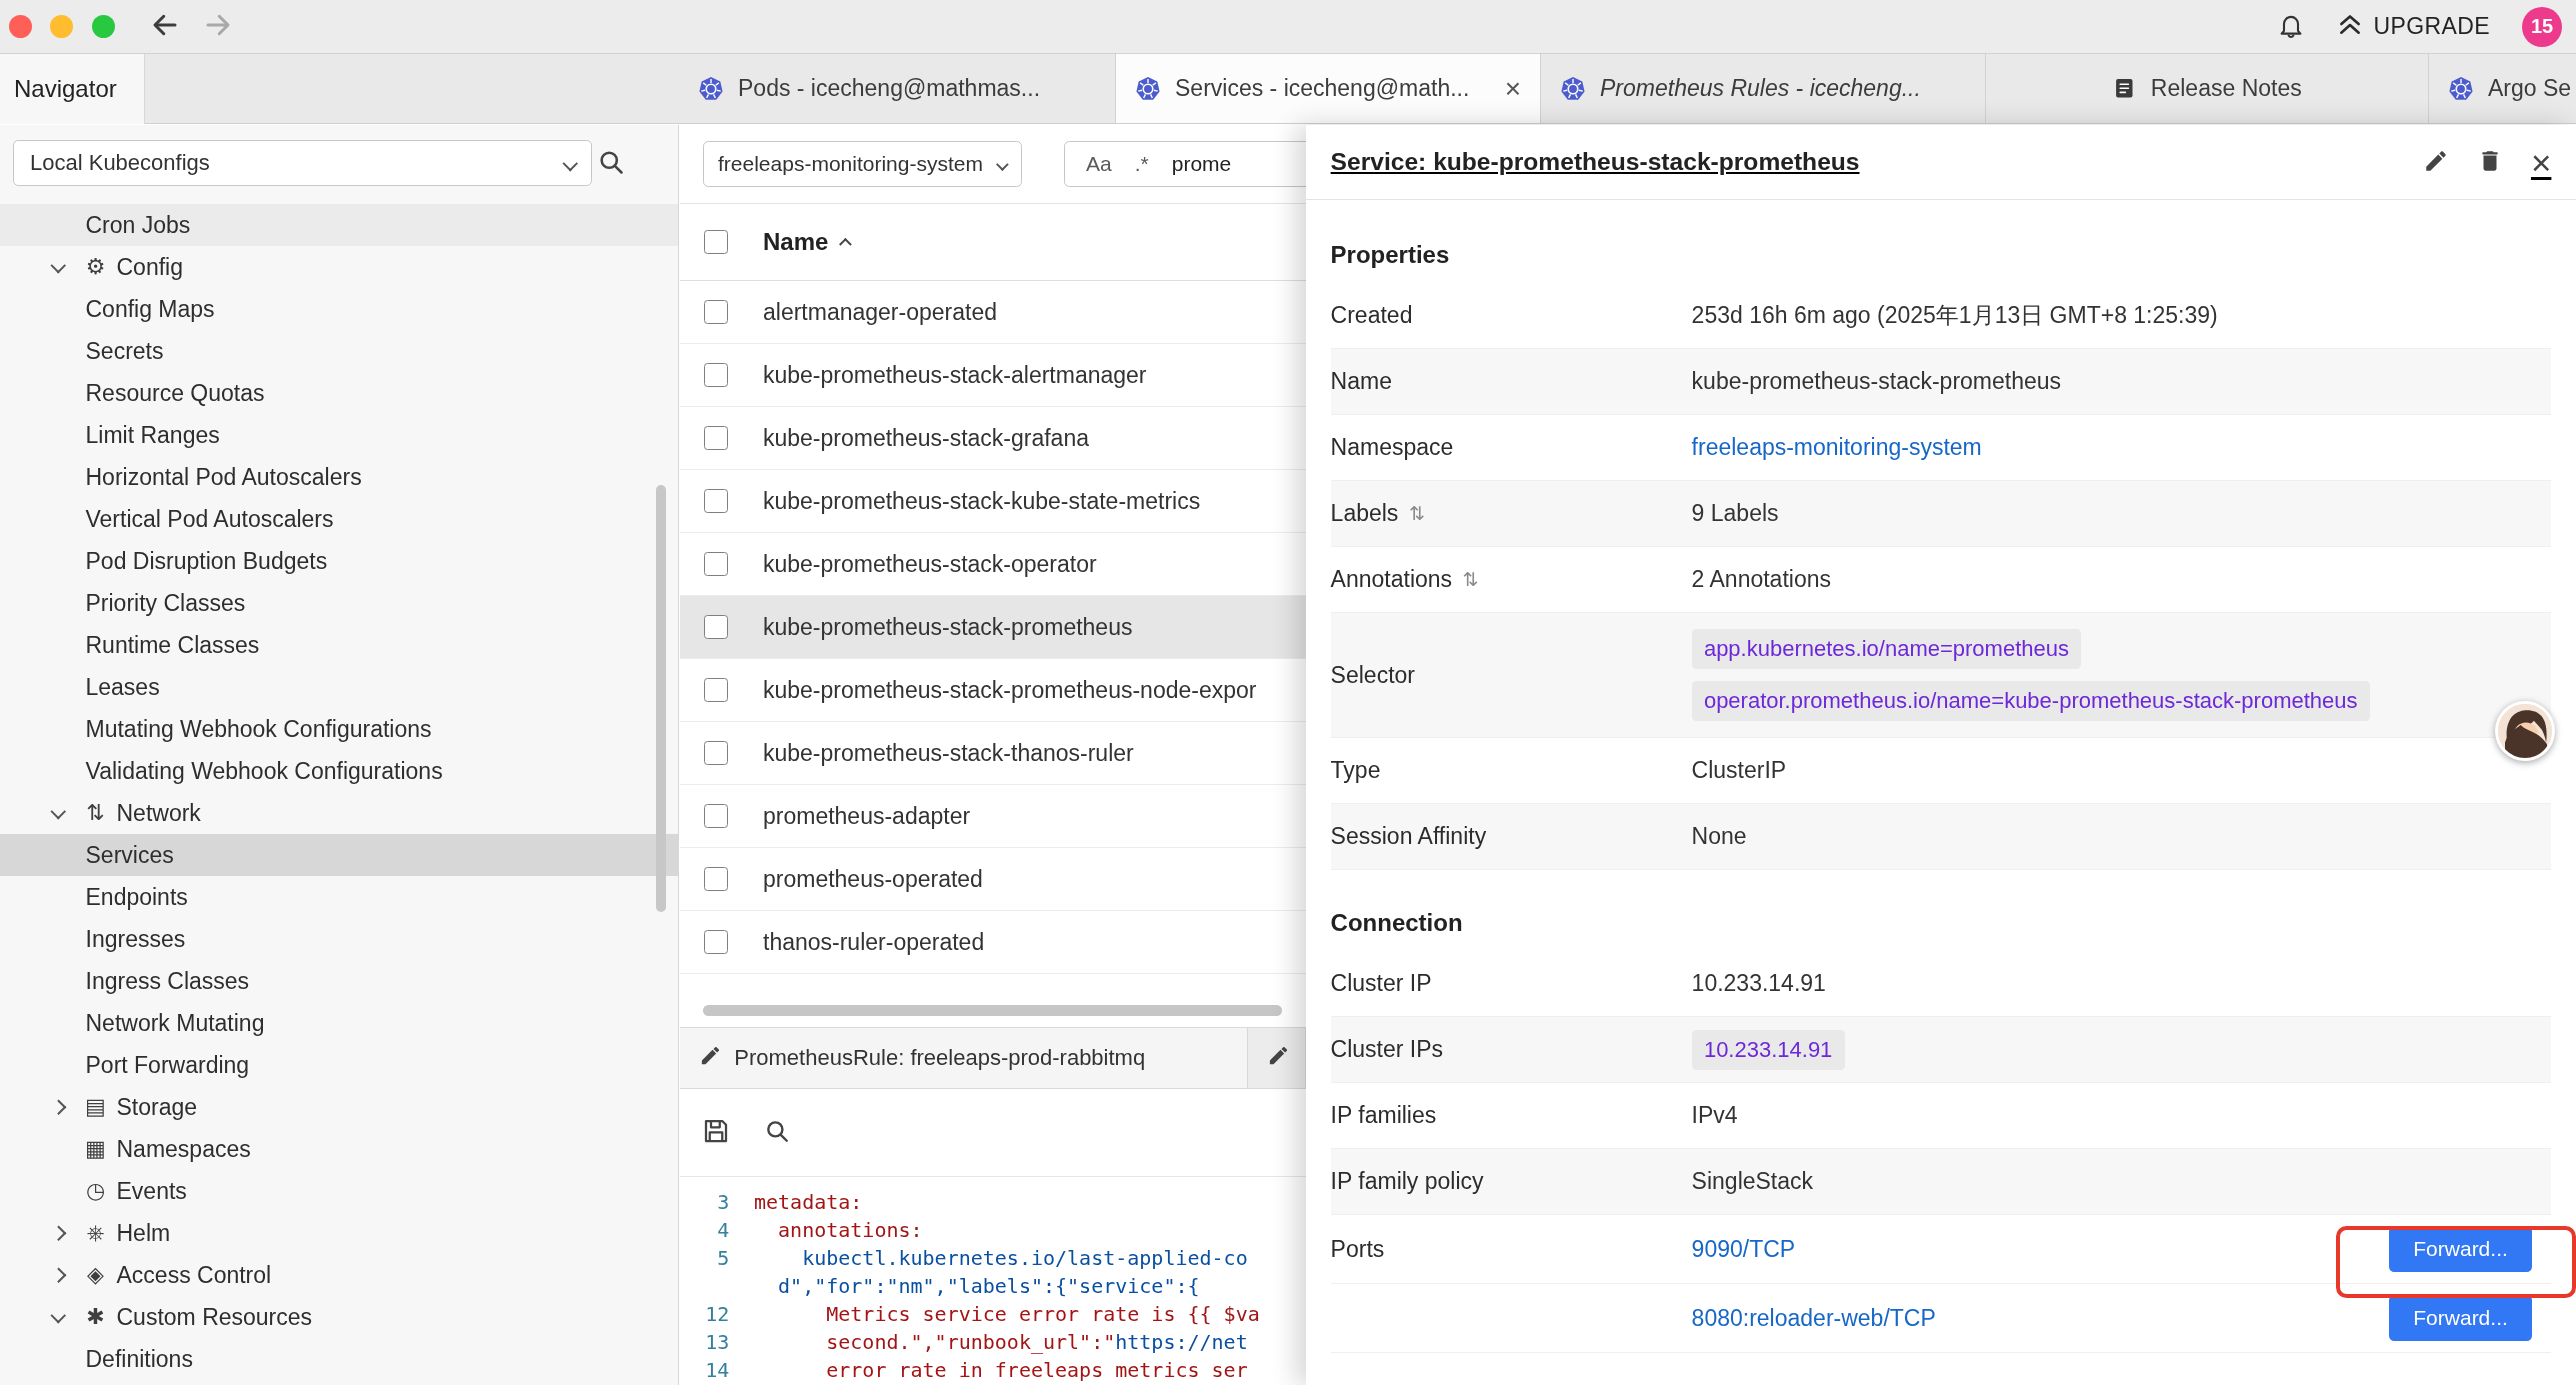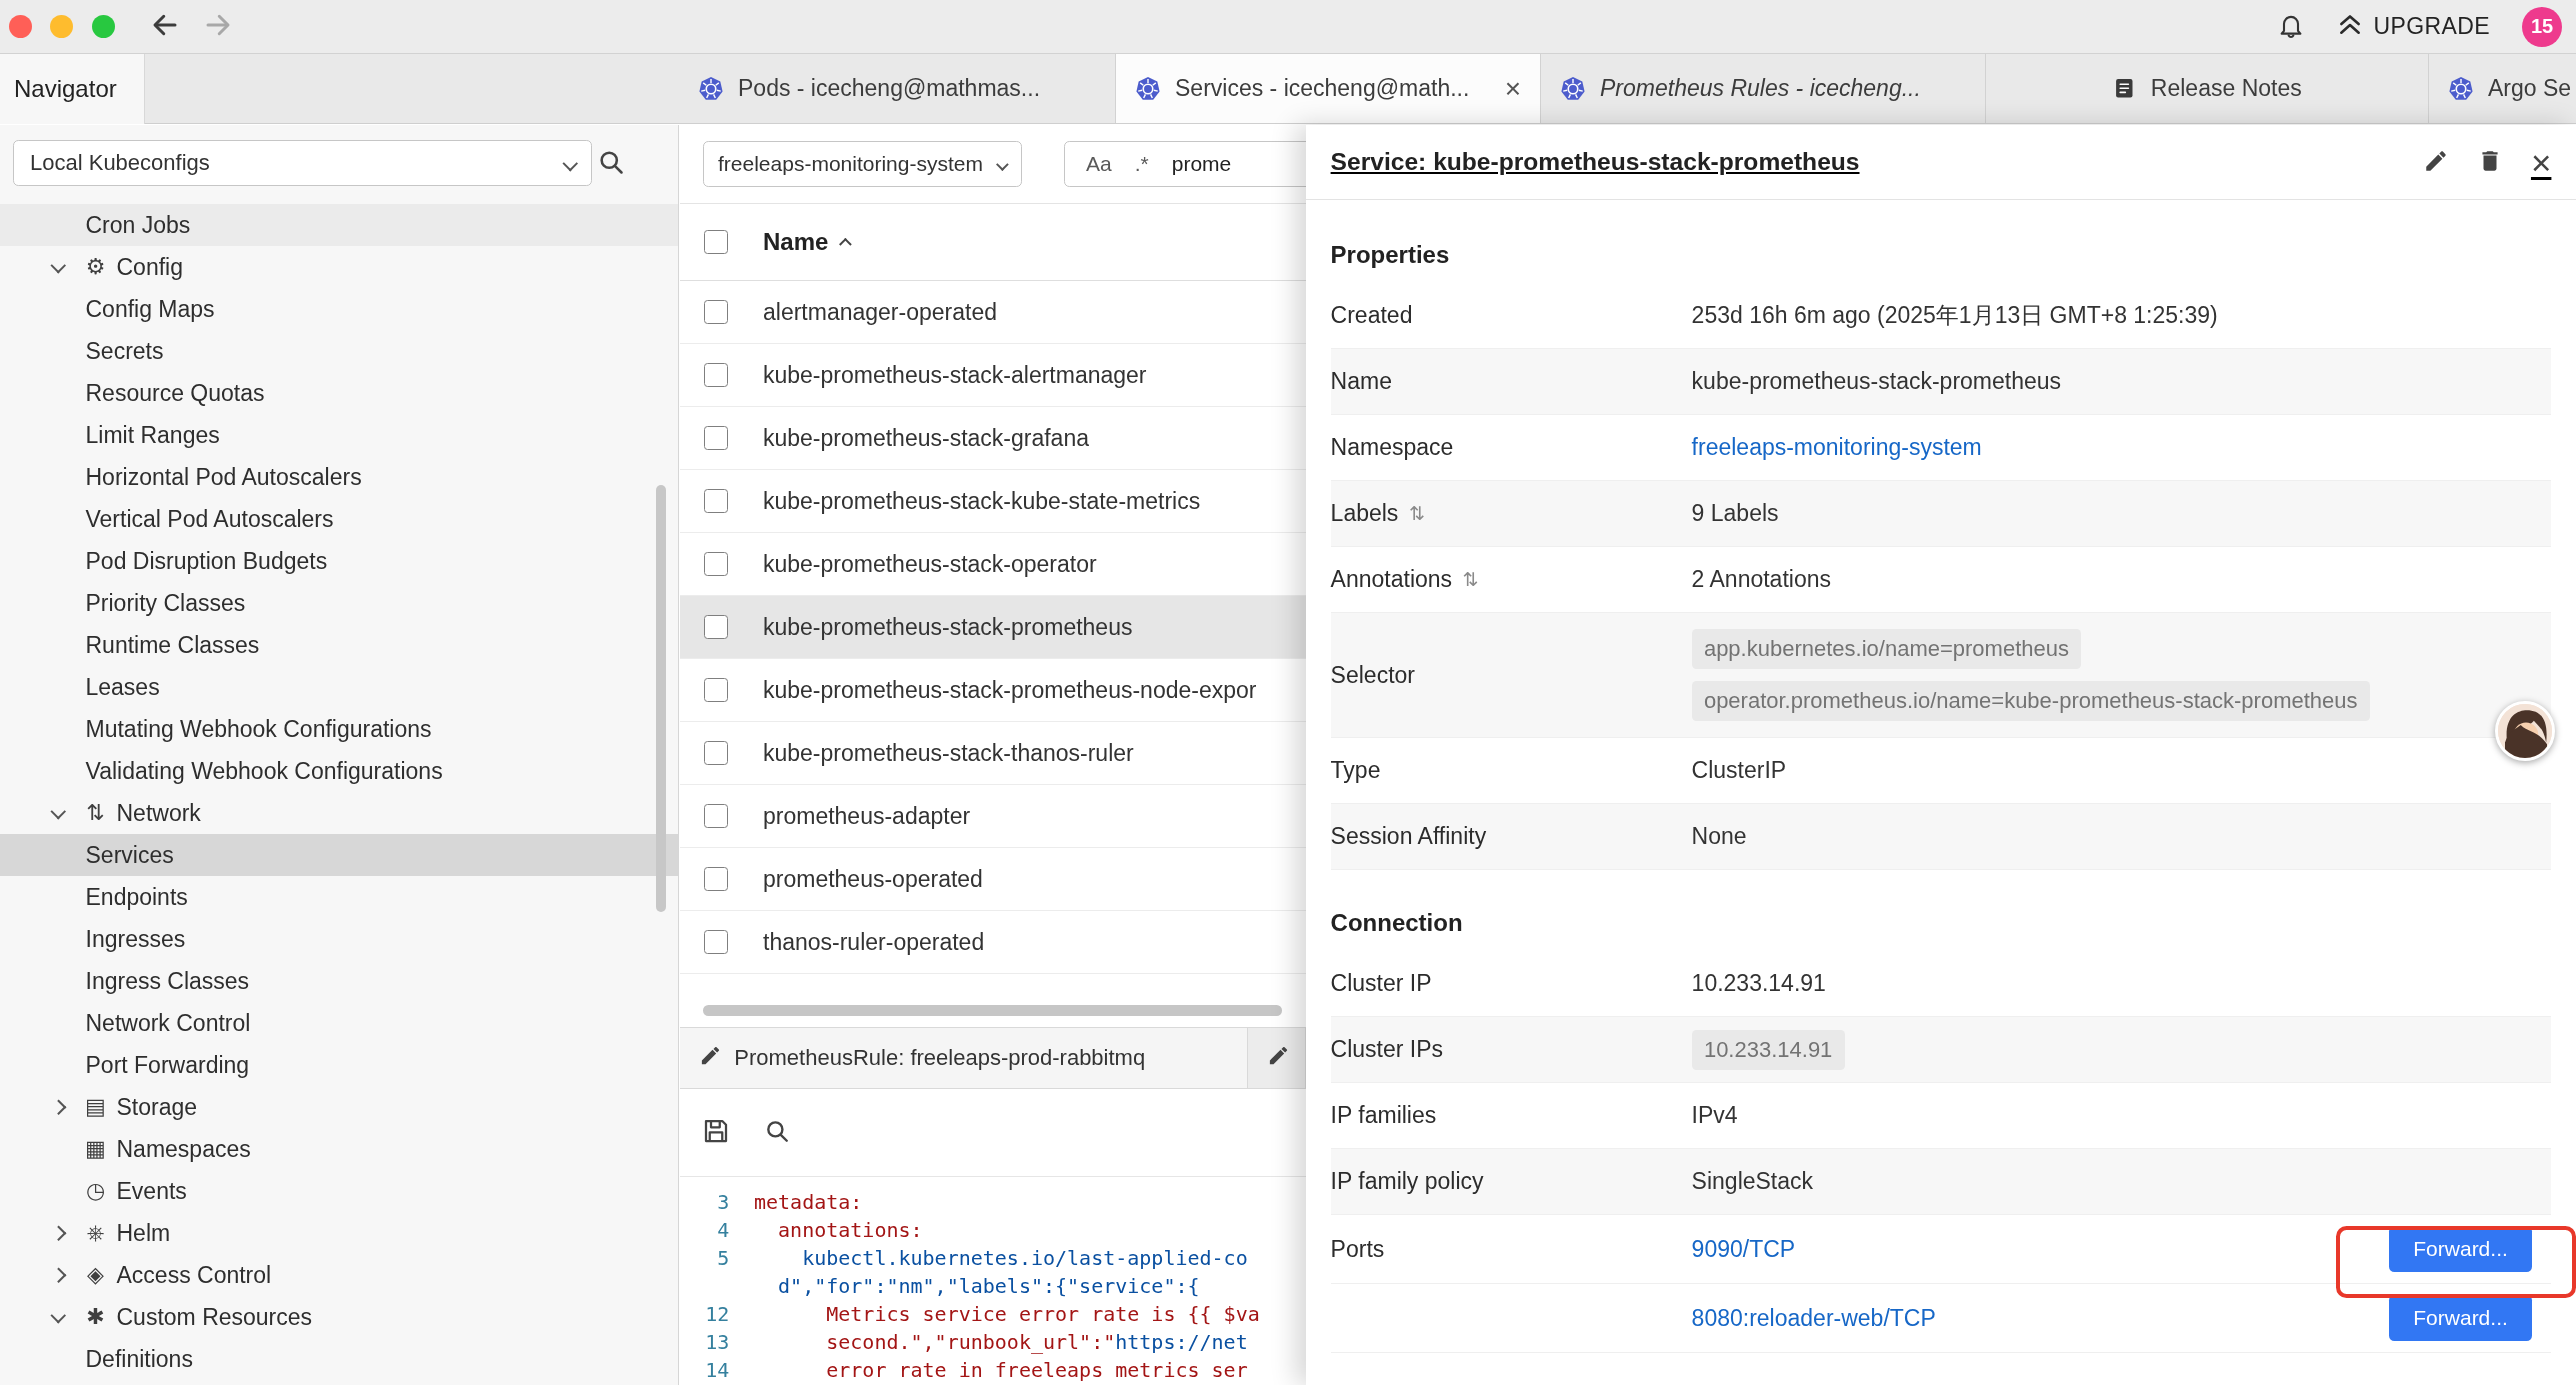--- a/index.html
+++ b/index.html
@@ -102,21 +102,21 @@
   .drawer-body { position:absolute; top:76px; left:0; right:0; bottom:0; padding:0 24.6px; overflow:hidden; }
   .sec-head { height:81px; display:flex; align-items:flex-end; padding-bottom:14px; font-size:24px; font-weight:700; color:#222; }
   .sec-head.first { height:82px; }
   .drow { display:flex; align-items:center; min-height:66px; border-bottom:0.9px solid #efefef; font-size:23px; }
   .drow.stripe { background:#f7f7f7; }
   .dlabel { width:361px; flex:none; color:#2c2c2c; display:flex; align-items:center; gap:10.5px; }
   .updn { color:#8a8a8a; font-size:19px; }
   .dvalue { flex:1; min-width:0; color:#333; display:flex; align-items:center; }
   .dvalue.col { flex-direction:column; align-items:flex-start; justify-content:center; gap:12.3px; padding:16px 0; }
   .link { color:#1667c7; }
-  .badge { background:#e9e9e9; border-radius:4.4px; padding:7px 12.3px; font-size:22px; color:#737373; white-space:nowrap; }
+  .badge { background:#e9e9e9; border-radius:4.4px; padding:7px 12.3px; font-size:22px; color:#6d28d9; white-space:nowrap; }
   .drow.portrow { min-height:69px; }
   .fwd-btn { margin-left:auto; margin-right:19px; background:#3277f3; color:#fff; border:none; border-radius:5.3px; height:46px; padding:0 24.6px; font-size:21px; font-family:"Liberation Sans", sans-serif; }
 
   
   .avatar { position:absolute; left:2495px; top:701px; width:60px; height:60px; border-radius:50%; overflow:hidden; border:3.5px solid #fff; box-shadow:0 1.8px 7px rgba(0,0,0,.35); z-index:10; background:#f3e2d6; }
   .annotation-rect { position:absolute; left:2336px; top:1226px; width:240px; height:72px; border:4.4px solid #e8382a; border-radius:10.5px; z-index:30; }
 </style>
 </head>
 <body>
 
@@ -378,21 +378,21 @@
           <span class="nav-label">Ingresses</span>
         </div>
 
         <div class="nav-item leaf">
 
           <span class="nav-label">Ingress Classes</span>
         </div>
 
         <div class="nav-item leaf">
 
-          <span class="nav-label">Network Control</span>
+          <span class="nav-label">Network Mutating</span>
         </div>
 
         <div class="nav-item leaf">
 
           <span class="nav-label">Port Forwarding</span>
         </div>
 
         <div class="nav-item group closed">
           <span class="chev-wrap">
             <span class="chev"></span>

